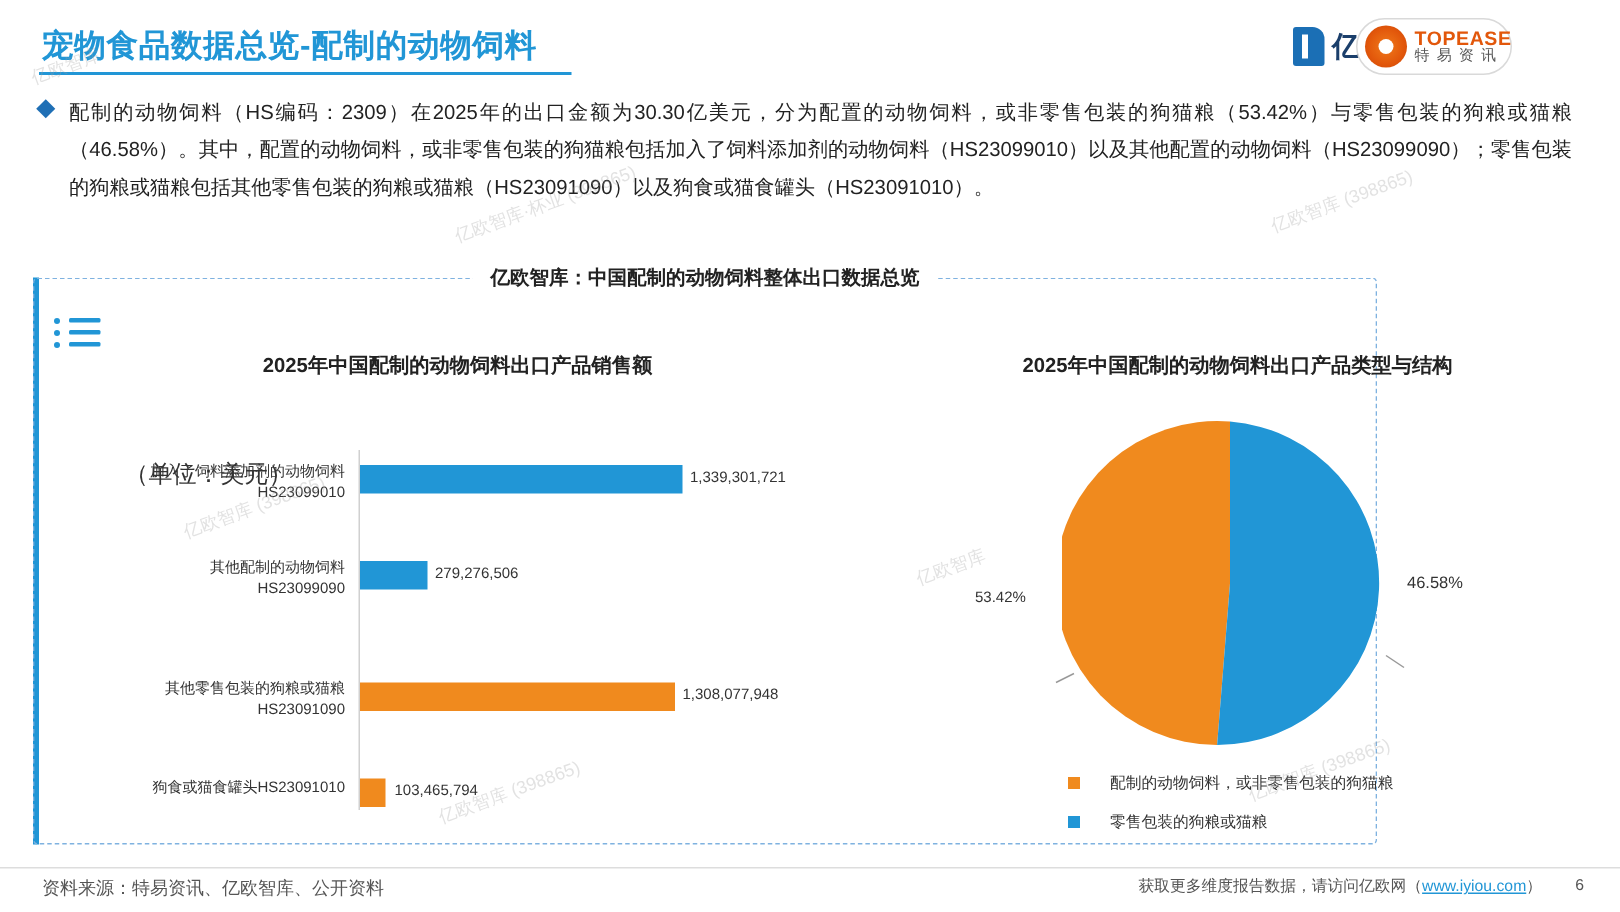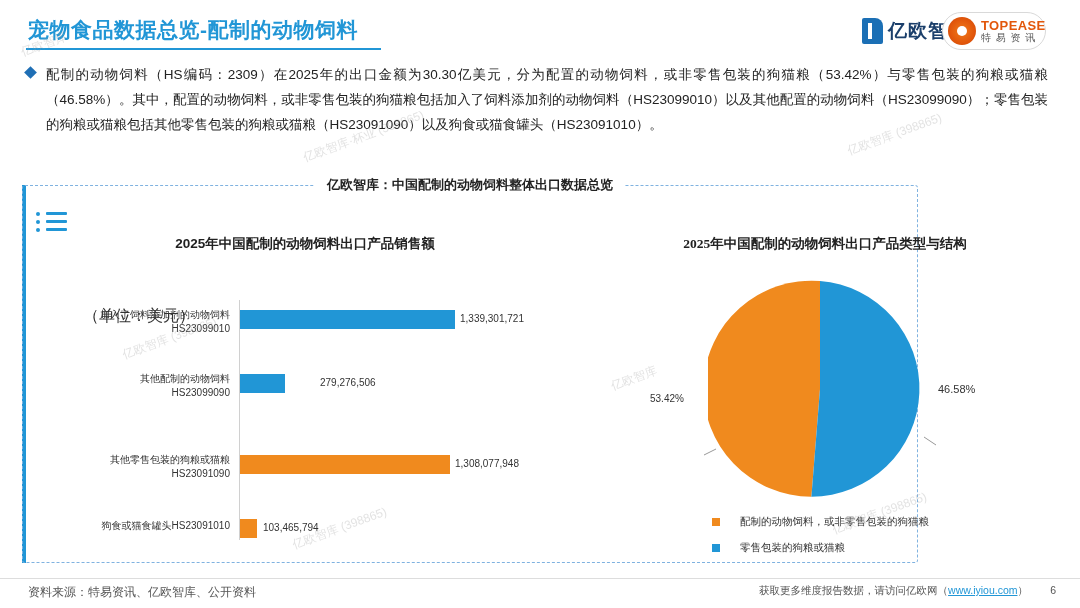--- a/index.html
+++ b/index.html
@@ -66,21 +66,21 @@
     background: #ffffff;
   }
   .logo-yiou .txt {
     font-size: 19px;
     font-weight: bold;
     color: #1b3f6b;
     letter-spacing: 1px;
   }
   .logo-topease {
     position: absolute;
-    left: 942px;
+    left: 904px;
     top: 12px;
     width: 104px;
     height: 38px;
     border: 1px solid #d9d9d9;
     border-radius: 19px;
     display: flex;
     align-items: center;
     padding-left: 5px;
     box-sizing: border-box;
     background: #ffffff;
@@ -275,21 +275,20 @@
   }
   .pie-title {
     position: absolute;
     left: 0;
     top: 20px;
     width: 450px;
     text-align: center;
     font-size: 13.5px;
     font-weight: bold;
     color: #222222;
-    font-family: Liberation Serif, serif;
   }
   .pie-wrap {
     position: absolute;
     left: 108px;
     top: 62px;
     width: 224px;
     height: 224px;
   }
   .pie-label-left {
     position: absolute;
@@ -422,21 +421,21 @@
       <div class="bar-rect" style="top:2px;width:215px;background:#2196d6;"></div>
       <div class="bar-val" style="left:405px;top:5px;">1,339,301,721</div>
     </div>
 
     <div class="bar-row" style="top:157px;">
       <div class="bar-cat">
         <div>其他配制的动物饲料</div>
         <div>HS23099090</div>
       </div>
       <div class="bar-rect" style="top:2px;width:45px;background:#2196d6;"></div>
-      <div class="bar-val" style="left:235px;top:5px;margin-left:30px;">279,276,506</div>
+      <div class="bar-val" style="left:235px;top:5px;">279,276,506</div>
     </div>
 
     <div class="bar-row" style="top:238px;">
       <div class="bar-cat">
         <div>其他零售包装的狗粮或猫粮</div>
         <div>HS23091090</div>
       </div>
       <div class="bar-rect" style="top:2px;width:210px;background:#f08a1e;"></div>
       <div class="bar-val" style="left:400px;top:5px;">1,308,077,948</div>
     </div>

